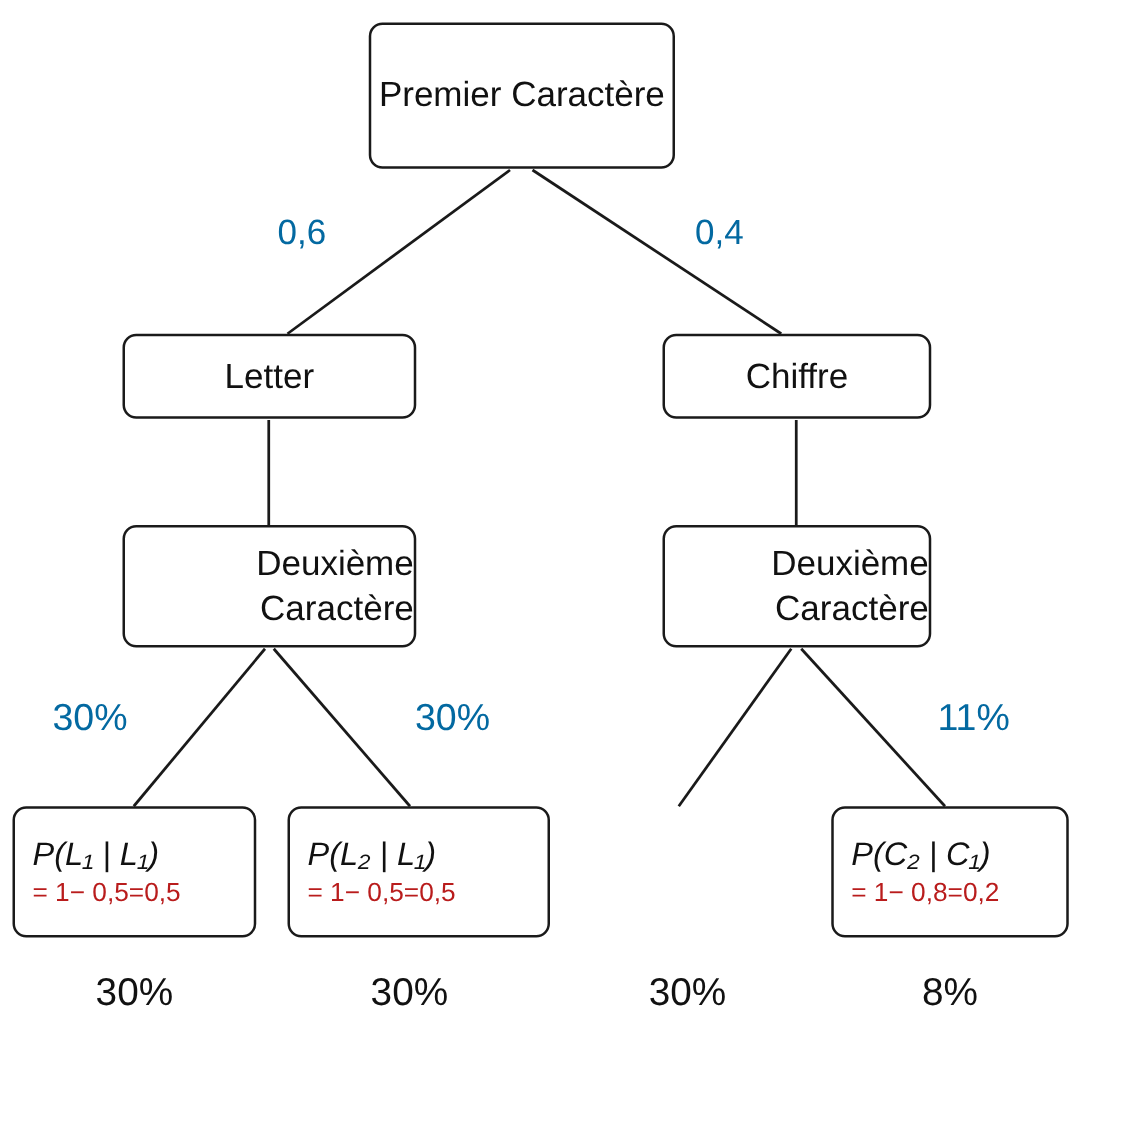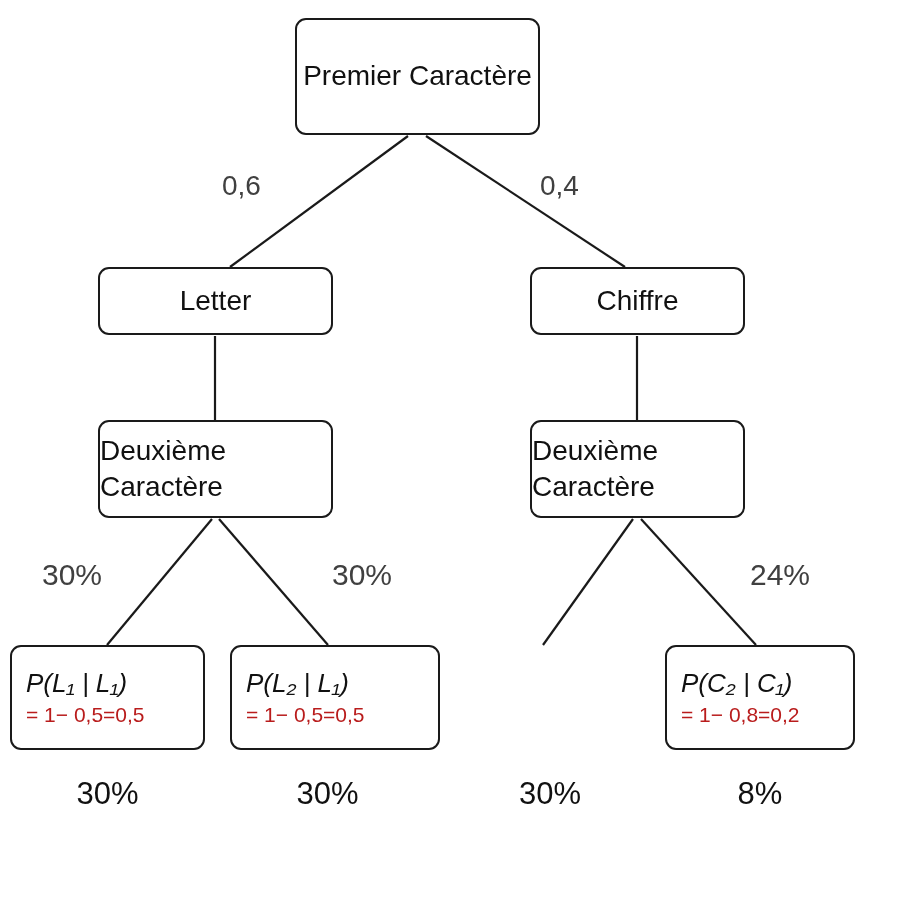--- a/index.html
+++ b/index.html
@@ -26,21 +26,21 @@
   }
   .node {
     position: absolute;
     background: #ffffff;
     border: 2.5px solid #1a1a1a;
     border-radius: 11px;
     display: flex;
     flex-direction: column;
     align-items: center;
     justify-content: center;
-    text-align: left;
+    text-align: right;
     font-size: 28px;
     line-height: 1.3;
     color: #111111;
   }
   .node-root     { left: 295px; top: 18px;  width: 245px; height: 117px; }
   .node-letter   { left: 98px;  top: 267px; width: 235px; height: 68px; }
   .node-chiffre  { left: 530px; top: 267px; width: 215px; height: 68px; }
   .node-deux-l   { left: 98px;  top: 420px; width: 235px; height: 98px; }
   .node-deux-r   { left: 530px; top: 420px; width: 215px; height: 98px; }
 
@@ -71,24 +71,24 @@
   }
   .leaf-formula {
     font-size: 21px;
     color: #b91c1c;
     white-space: pre;
   }
 
   .edge-label {
     position: absolute;
     font-size: 28px;
-    color: #404040;
+    color: #0369a1;
   }
   .el-06  { left: 222px; top: 170px; }
-  .el-04  { left: 540px; top: 170px; text-align: center; }
+  .el-04  { left: 556px; top: 170px; text-align: center; }
   .el-30a { left: 42px;  top: 558px; font-size: 30px; }
   .el-30b { left: 332px; top: 558px; font-size: 30px; }
   .el-32  { left: 750px; top: 558px; font-size: 30px; }
 
   .result-label {
     position: absolute;
     top: 776px;
     text-align: center;
     font-size: 31px;
     color: #111111;
@@ -132,21 +132,21 @@
   <div class="node node-deux-l">
     <span>Deuxième Caractère</span>
   </div>
 
   <div class="node node-deux-r">
     <span>Deuxième Caractère</span>
   </div>
 
   <div class="edge-label el-30a">30%</div>
   <div class="edge-label el-30b">30%</div>
-  <div class="edge-label el-32">24%</div>
+  <div class="edge-label el-32">11%</div>
 
   <div class="leaf leaf-1">
     <div class="leaf-title">P(L₁ | L₁)</div>
     <div class="leaf-formula">= 1− 0,5=0,5</div>
   </div>
 
   <div class="leaf leaf-2">
     <div class="leaf-title">P(L₂ | L₁)</div>
     <div class="leaf-formula">= 1− 0,5=0,5</div>
   </div>

